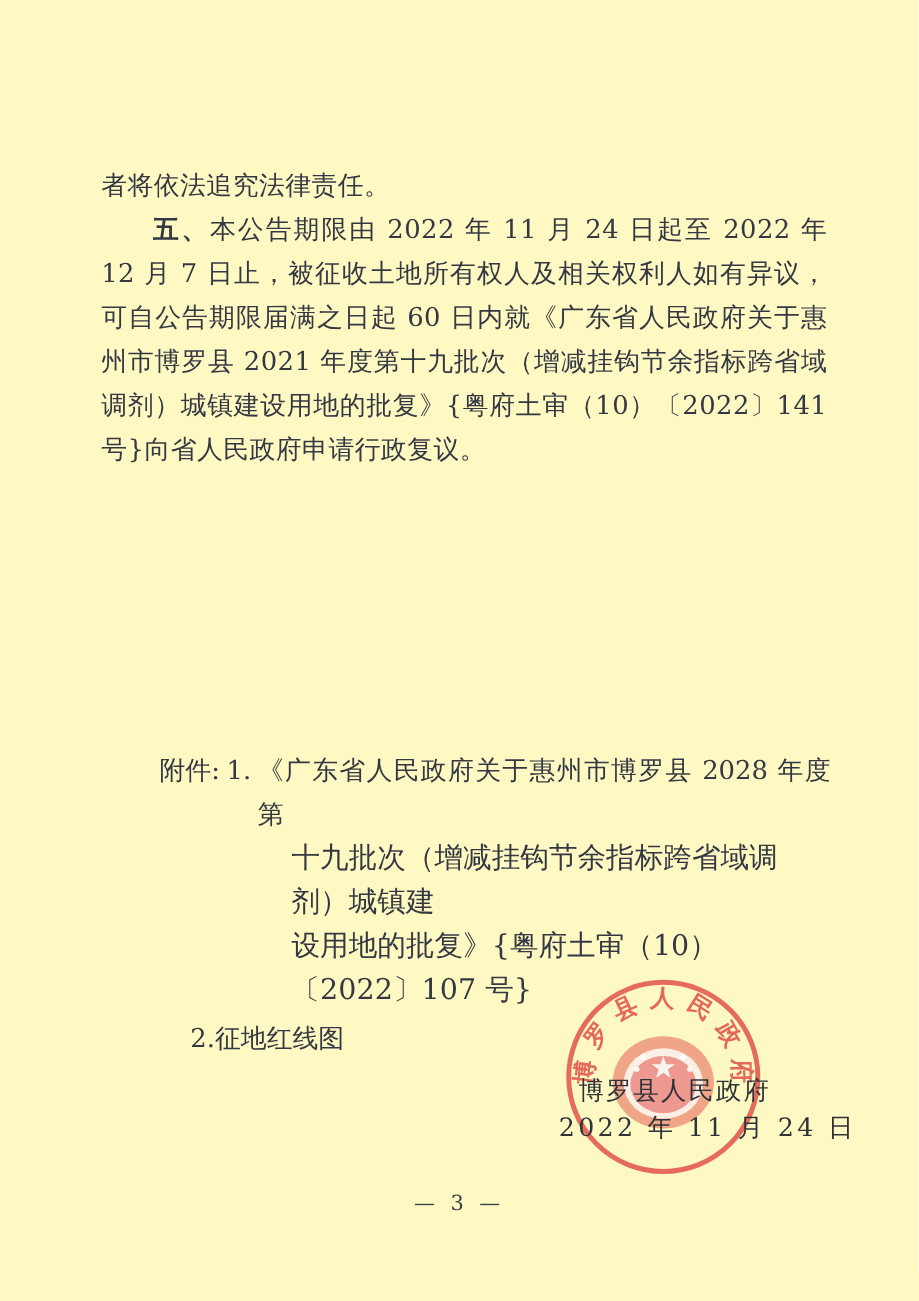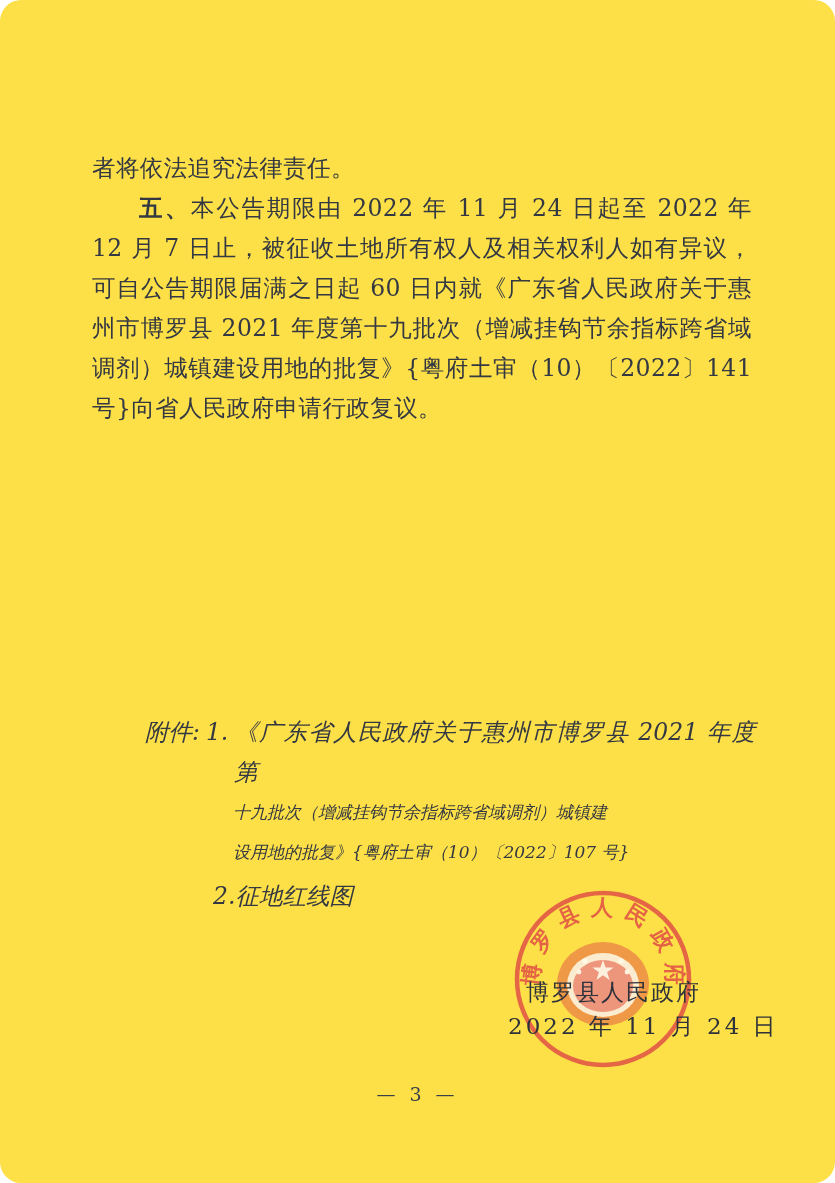--- a/index.html
+++ b/index.html
@@ -4,25 +4,24 @@
 <style>
   html, body {
     margin: 0;
     padding: 0;
     background: #ffffff;
   }
   .page {
     position: relative;
     width: 835px;
     height: 1183px;
-    background: #fde047;
+    background: #fef9c3;
     overflow: hidden;
     font-family: "DejaVu Serif", "Liberation Serif", serif;
     color: #30343c;
-    border-radius: 21px;
   }
 
   
   .body-text {
     position: absolute;
     left: 92px;
     top: 148px;
     width: 660px;
   }
 
@@ -45,48 +44,47 @@
 
   .num-label {
     font-weight: 700;
     letter-spacing: 1px;
   }
 
   
   .attach {
     position: absolute;
     left: 145px;
-    top: 712px;
+    top: 680px;
     width: 610px;
-    font-style: italic;
   }
   .attach-row {
     display: flex;
     font-size: 23.5px;
     line-height: 40px;
     color: #343842;
   }
   .attach-key {
     flex: 0 0 auto;
     white-space: nowrap;
     padding-right: 6px;
   }
   .attach-val {
     flex: 1 1 auto;
     text-align: justify;
     text-justify: inter-character;
   }
   .attach-hang {
-    margin-left: 88px;
-    font-size: 17px;
+    margin-left: 120px;
+    font-size: 26px;
     line-height: 40px;
     color: #343842;
   }
   .attach-second {
-    margin-left: 68px;
+    margin-left: 28px;
     margin-top: 4px;
     font-size: 23.5px;
     line-height: 40px;
     color: #343842;
   }
 
   
   .sign-block {
     position: absolute;
     left: 508px;
@@ -138,21 +136,21 @@
 
     <p class="para indent"><span class="num-label">五、</span><span>本公告期限由 2022 年 11 月 24 日起至 2022 年 12 月 7 日止，被征收土地所有权人及相关权利人如有异议，可自公告期限届满之日起 60 日内就《广东省人民政府关于惠州市博罗县 2021 年度第十九批次（增减挂钩节余指标跨省域调剂）城镇建设用地的批复》{粤府土审（10）〔2022〕141 号}向省人民政府申请行政复议。</span></p>
 
   </div>
 
   <div class="attach">
 
     <div class="attach-row">
       <span class="attach-key">附件:</span>
       <span class="attach-key">1.</span>
-      <span class="attach-val">《广东省人民政府关于惠州市博罗县 2021 年度第</span>
+      <span class="attach-val">《广东省人民政府关于惠州市博罗县 2028 年度第</span>
     </div>
 
     <div class="attach-hang">十九批次（增减挂钩节余指标跨省域调剂）城镇建</div>
 
     <div class="attach-hang">设用地的批复》{粤府土审（10）〔2022〕107 号}</div>
 
     <div class="attach-second"><span>2.</span><span>征地红线图</span></div>
   </div>
 
   <div class="seal">

